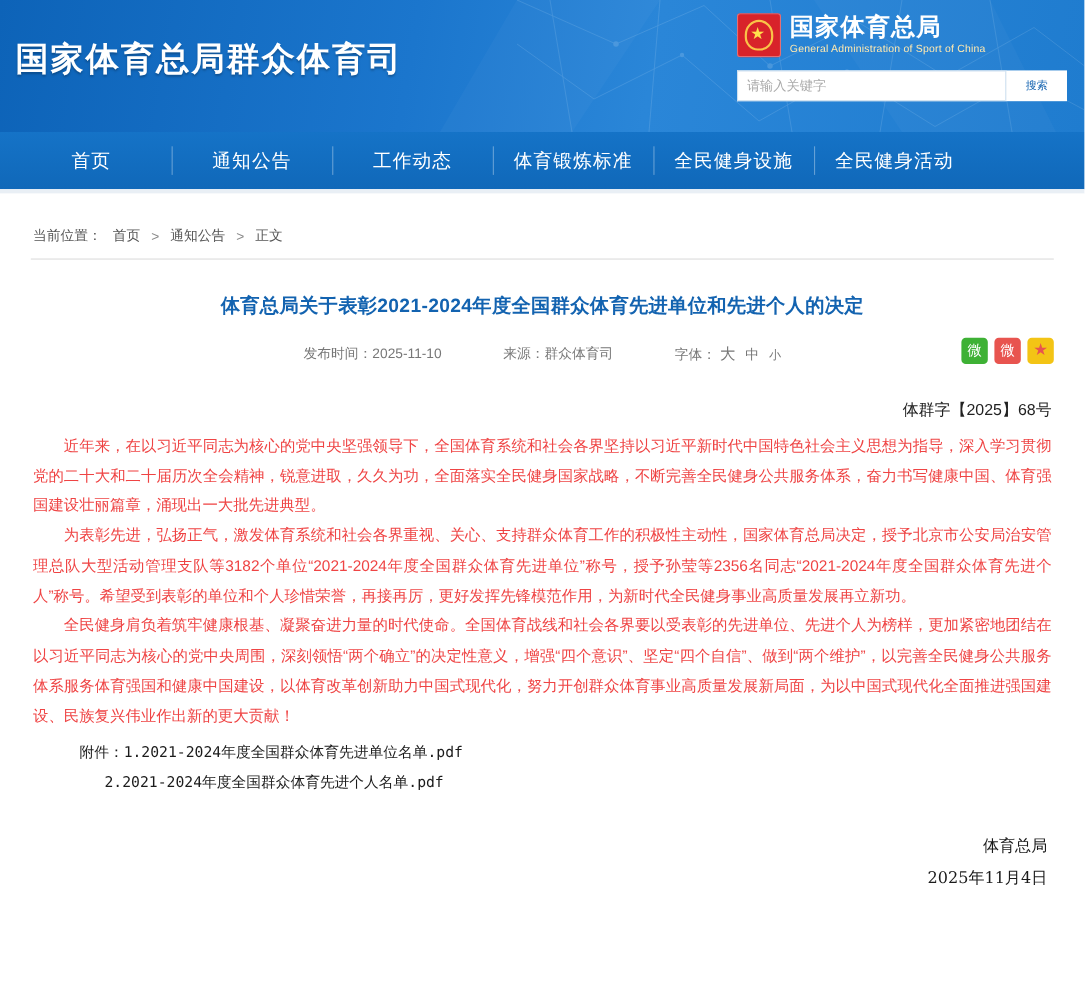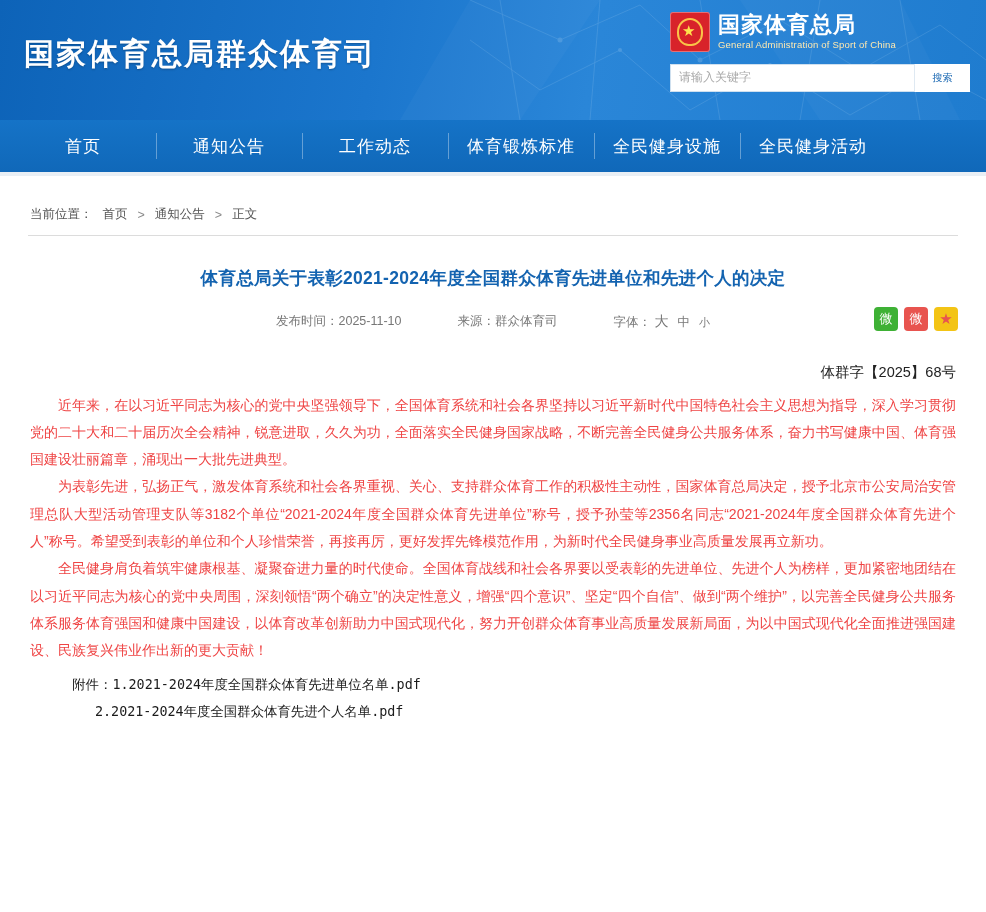--- a/index.html
+++ b/index.html
@@ -22,21 +22,21 @@
     height: 120px;
     background: linear-gradient(100deg, #0d63b8 0%, #1b76cd 38%, #2a86d8 60%, #1f7ccf 100%);
     overflow: hidden;
   }
   .header-deco {
     position: absolute; inset: 0;
     opacity: 0.28;
   }
   .header-left {
     position: absolute;
-    left: 24px; top: 34px;
+    left: 14px; top: 34px;
     color: #ffffff;
     font-size: 30px;
     font-weight: bold;
     letter-spacing: 2px;
     text-shadow: 0 1px 2px rgba(0,0,0,0.25);
   }
   .header-right {
     position: absolute;
     right: 16px; top: 12px;
     width: 300px;
@@ -90,21 +90,21 @@
   }
   .search-input {
     flex: 1;
     border: 1px solid #cfe0ef;
     border-right: none;
     background: #fff;
     font-size: 12px;
     color: #333;
     padding: 0 8px;
     outline: none;
-    font-family: Liberation Mono, monospace;
+    font-family: Liberation Serif, serif;
   }
   .search-input::placeholder { color: #a9a9a9; }
   .search-btn {
     width: 56px;
     border: none;
     background: #ffffff;
     color: #1363b0;
     font-size: 10px;
     cursor: pointer;
     font-family: "Liberation Sans", sans-serif;
@@ -352,15 +352,19 @@
 
     <div class="attach">
       <div class="a1">
         <span>附件：</span><span>1.2021-2024年度全国群众体育先进单位名单.pdf</span>
       </div>
       <div class="a2">
         <span>2.2021-2024年度全国群众体育先进个人名单.pdf</span>
       </div>
     </div>
 
+    <div class="sign">
+      <div>体育总局</div>
+      <div>2025年11月4日</div>
+    </div>
 
   </div>
 </div>
 
 </body></html>

